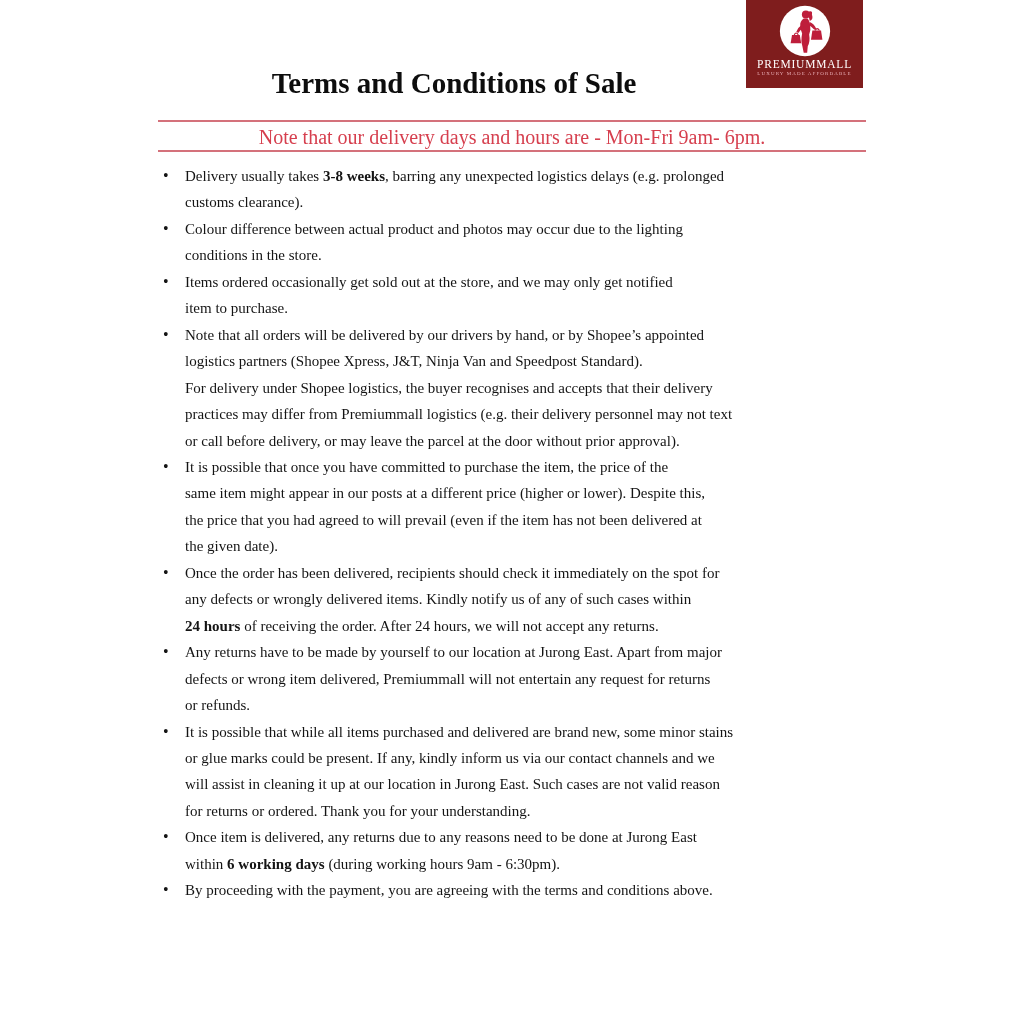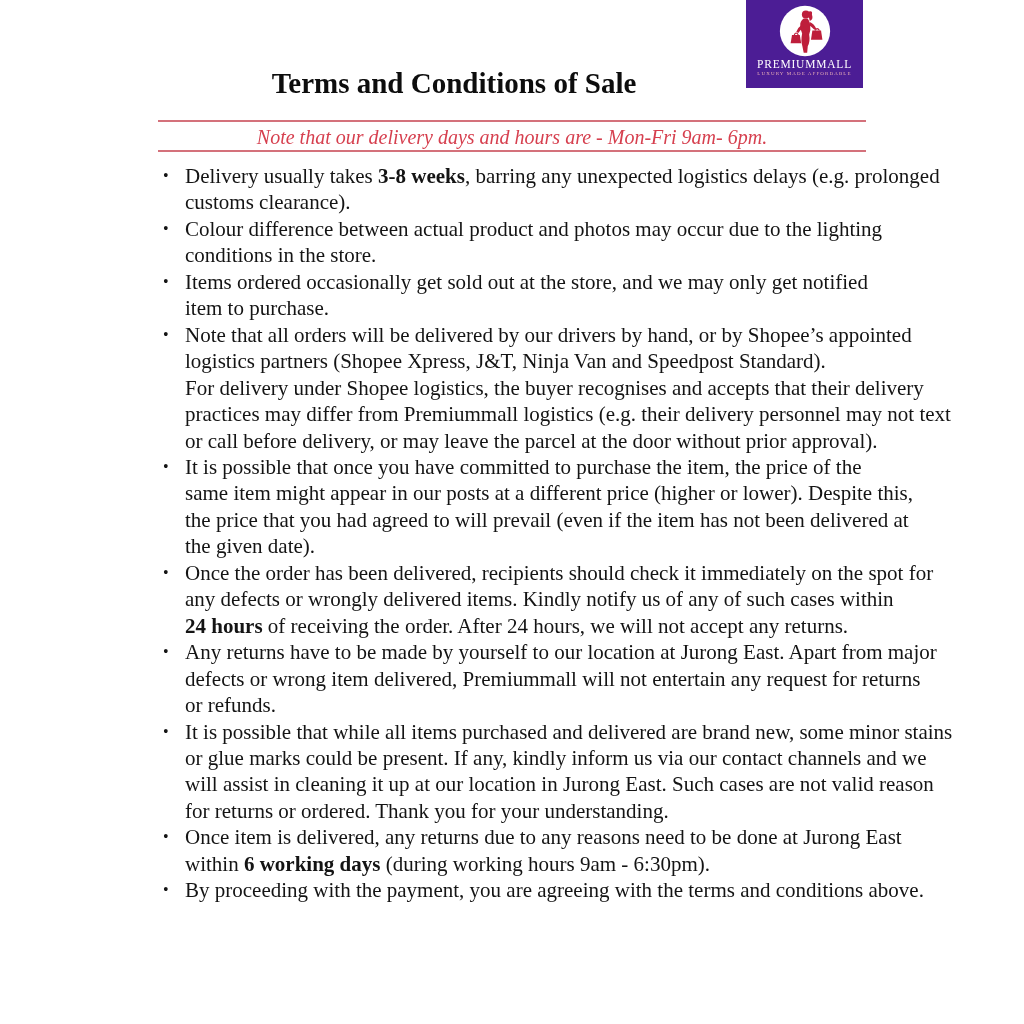--- a/index.html
+++ b/index.html
@@ -13,21 +13,21 @@
     overflow: hidden;
   }
 
   
   .logo {
     position: absolute;
     left: 746px;
     top: 0;
     width: 117px;
     height: 88px;
-    background: #4c1d95;
+    background: #7f1d1d;
     display: flex;
     flex-direction: column;
     align-items: center;
     justify-content: flex-start;
     text-align: right;
   }
   .logo svg { width: 52px; height: 52px; margin-top: 5px; display: block; }
   .brand-name {
     color: #ffffff;
     font-size: 11.5px;
@@ -67,35 +67,34 @@
     background: #d4717b;
   }
   .rule-top { top: 120px; }
   .rule-bottom { top: 150px; }
   .notice {
     position: absolute;
     top: 125px;
     left: 158px;
     width: 708px;
     text-align: center;
-    font-style: italic;
     font-size: 20px;
     color: #d63f4e;
     line-height: 24px;
   }
 
   
   .terms {
     position: absolute;
     top: 163px;
     left: 160px;
     width: 740px;
     margin: 0;
     padding: 0;
-    font-size: 21px;
+    font-size: 15px;
     line-height: 26.45px;
   }
   .term {
     list-style: none;
     position: relative;
     padding-left: 25px;
   }
   .term::before {
     content: "\2022";
     position: absolute;

